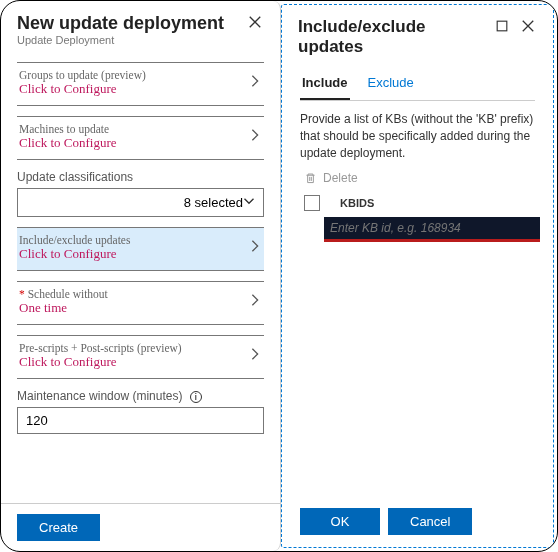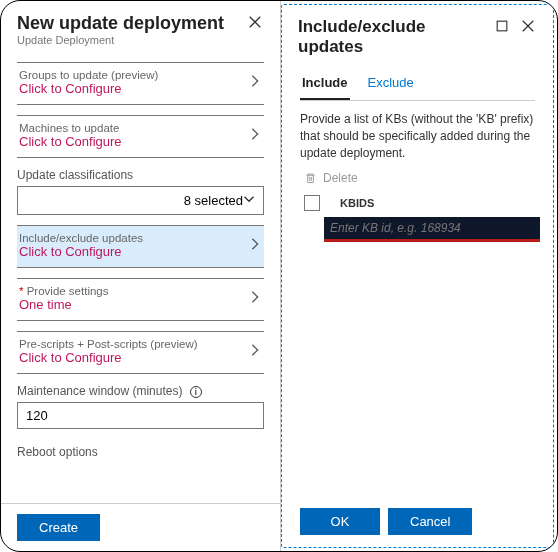--- a/index.html
+++ b/index.html
@@ -1,32 +1,32 @@
 <!DOCTYPE html>
 <html><head>
 <meta charset="utf-8">
 <style>
 * { box-sizing: border-box; margin: 0; padding: 0; }
 body { font-family: "Segoe UI", Arial, sans-serif; background: #fff; width: 558px; height: 552px; overflow: hidden; border: 1px solid #000; border-radius: 20px; }
 .app { display: flex; height: 100%; }
-.left { width: 280px; border-right: 1px solid #ccc; display: flex; flex-direction: column; }
+.left { width: 280px; border-right: 1px solid #ccc; display: flex; flex-direction: column; border-radius: 8px; }
 .right { flex: 1; display: flex; flex-direction: column; border: 1px dashed #0078d4; border-radius: 3px; margin: 3px 3px 3px 0; }
 .pane-hdr { display: flex; align-items: flex-start; padding: 12px 16px 6px 16px; }
 .pane-hdr .titles { flex: 1; }
 .pane-title { font-size: 18px; font-weight: 600; color: #222; }
 .pane-sub { font-size: 11px; color: #777; }
 .icon-btn { width: 18px; height: 18px; display: flex; align-items: center; justify-content: center; cursor: pointer; color: #444; margin-left: 8px; }
 .icon-btn svg { width: 14px; height: 14px; }
 .left-body { flex: 1; overflow-y: auto; padding: 0 16px; }
 .left-body::-webkit-scrollbar { width: 8px; }
 .left-body::-webkit-scrollbar-thumb { background: #c1c1c1; border-radius: 4px; }
 .section { border-top: 1px solid #777; border-bottom: 1px solid #777; margin: 10px 0; }
 .cfg { display: flex; align-items: center; padding: 6px 2px 8px 2px; cursor: pointer; }
 .cfg.selected { background: #d9ecfb; }
-.cfg .txts { flex: 1; }
+.cfg .txts { flex: 1; font-family: Liberation Serif, serif; }
 .cfg .lbl { font-size: 11.5px; color: #666; }
 .cfg .val { font-size: 13px; color: #be185d; }
 .chev { color: #555; }
 .chev svg { width: 14px; height: 14px; }
 .plain-lbl { font-size: 12px; color: #555; margin-top: 6px; }
 .select { border: 1px solid #777; padding: 6px 8px; font-size: 13px; display: flex; justify-content: flex-end; align-items: center; cursor: pointer; margin: 4px 0 10px 0; }
 .req { color: #d40000; }
 .mw-row .info { display:inline-flex; width:12px; height:12px; border:1px solid #333; border-radius:50%; font-size:9px; align-items:center; justify-content:center; margin-left:4px; font-weight:bold;}
 input.tf { width: 100%; border: 1px solid #777; padding: 5px 8px; font-size: 13px; margin: 4px 0 10px 0; }
 .left-footer { border-top: 1px solid #ccc; padding: 10px 16px; }
@@ -101,21 +101,21 @@
           </div>
           <div class="chev"><svg viewBox="0 0 16 16">
                 <path d="M5 2 L11 8 L5 14" stroke="#555" stroke-width="1.5" fill="none"></path>
               </svg></div>
         </div>
       </div>
 
       <div class="section">
         <div class="cfg">
           <div class="txts">
-            <div class="lbl"><span class="req">*</span> <span>Provide settings</span></div>
+            <div class="lbl"><span class="req">*</span> <span>Schedule without</span></div>
             <div class="val">One time</div>
           </div>
           <div class="chev"><svg viewBox="0 0 16 16">
                 <path d="M5 2 L11 8 L5 14" stroke="#555" stroke-width="1.5" fill="none"></path>
               </svg></div>
         </div>
       </div>
 
       <div class="section">
         <div class="cfg">
@@ -128,21 +128,20 @@
               </svg></div>
         </div>
       </div>
 
       <div class="plain-lbl mw-row">
         <span>Maintenance window (minutes)</span>
         <span class="info">i</span>
       </div>
       <input class="tf" value="120" style="">
 
-      <div class="plain-lbl">Reboot options</div>
     </div>
 
     <div class="left-footer">
       <button class="btn">Create</button>
     </div>
   </div>
 
   <div class="right">
     <div class="pane-hdr">
       <div class="titles">

